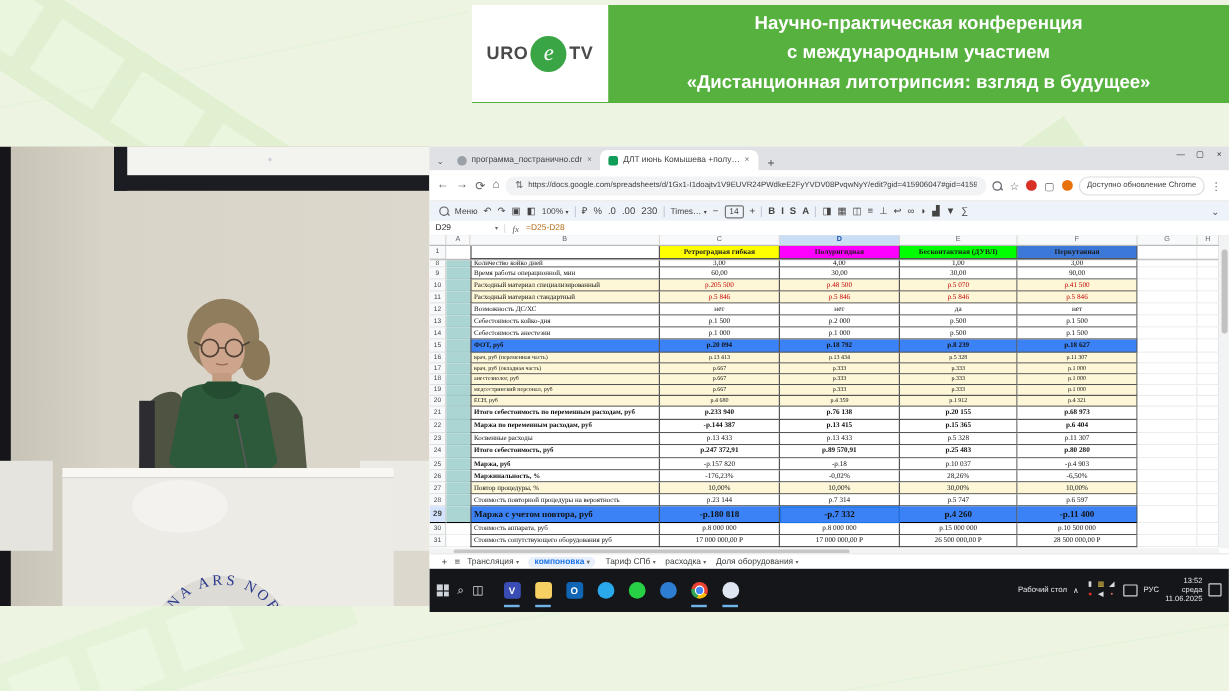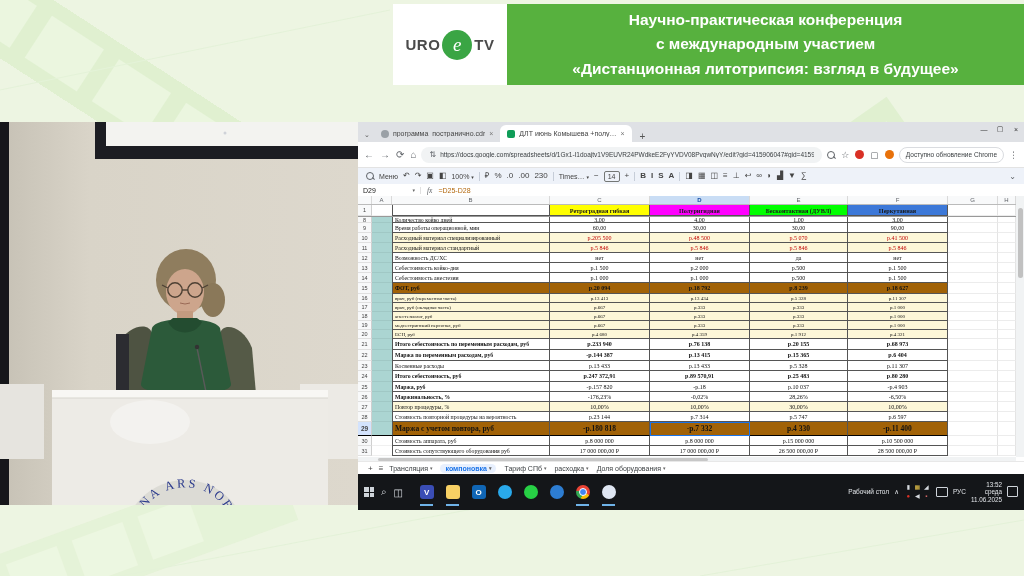--- a/index.html
+++ b/index.html
@@ -55,21 +55,21 @@
   .colhdr{position:absolute;left:0;top:74px;width:658px;height:9px;display:flex;background:#f8f9fa;border-bottom:1px solid #bbb;box-sizing:border-box;}
   .colhdr div{border-right:1px solid #d9d9d9;font-size:6px;color:#5f6368;display:flex;align-items:center;justify-content:center;box-sizing:border-box;height:100%;}
   .grid{position:absolute;left:0;top:83px;width:658px;height:252px;overflow:hidden;background:#fff;}
   .row{display:flex;}
   .c{box-sizing:border-box;overflow:hidden;white-space:nowrap;display:flex;align-items:center;font-family:"Liberation Serif","DejaVu Serif",serif;}
   .rn{background:#f8f9fa;border-right:1px solid #cfcfcf;border-bottom:1px solid #e0e0e0;font-family:"Liberation Sans",sans-serif;font-size:5.5px;color:#444;justify-content:center;}
   .acol{border-bottom:1px solid rgba(0,0,0,0.06);}
   .bcell{border:0.5px solid #555;border-top:none;padding-left:2px;font-size:5.8px;color:#111;}
   .vcell{border:0.5px solid #555;border-top:none;border-left:none;justify-content:center;font-size:6px;color:#111;}
   .fill-y{background:#fdf7d8;}
-  .fill-c{background:#a16207;}
+  .fill-c{background:#3b82f6;}
   .fill-w{background:#fff;}
   .filler{border-right:1px solid #e4e4e4;border-bottom:1px solid #ececec;background:#fff;}
   .vscroll{position:absolute;right:0;top:74px;width:8px;height:261px;background:#f1f3f4;}
   .vscroll .thumb{position:absolute;left:1.5px;top:12px;width:5px;height:70px;background:#c1c1c1;border-radius:3px;}
   .hscroll{position:absolute;left:0;top:335px;width:658px;height:4px;background:#f1f3f4;}
   .hscroll .thumb{position:absolute;left:20px;top:0.5px;width:330px;height:3px;background:#c7c7c7;border-radius:2px;}
   
   .sheettabs{position:absolute;left:0;top:339px;width:666px;height:13px;background:#fff;border-top:1px solid #e8e8e8;display:flex;align-items:center;gap:6px;padding:0 10px;box-sizing:border-box;}
   .sheettabs .ic{font-size:8px;color:#444;}
   .stab{font-size:7px;color:#3c4043;display:flex;align-items:center;gap:2px;white-space:nowrap;}
@@ -554,21 +554,21 @@
           <div class="c vcell fill-w" style="width: 100px; height: 10px;">р.6 597</div>
           <div class="c filler" style="width: 50px; height: 10px;"></div>
           <div class="c filler" style="width: 18px; height: 10px;"></div>
         </div>
         <div class="row">
           <div class="c rn" style="width: 14px; height: 14px; background: rgb(211, 227, 253); font-weight: bold; font-size: 6.5px; border-bottom: 1.5px solid rgb(0, 0, 0);">29</div>
           <div class="c acol" style="width: 20px; height: 14px; background: rgb(171, 213, 210); border-bottom: 1.5px solid rgb(0, 0, 0);"></div>
           <div class="c bcell fill-c" style="width: 158px; height: 14px; font-weight: bold; font-size: 7.5px; border-bottom: 1.5px solid rgb(0, 0, 0);">Маржа с учетом повтора, руб</div>
           <div class="c vcell fill-c" style="width: 100px; height: 14px; font-weight: bold; font-size: 7.5px; border-bottom: 1.5px solid rgb(0, 0, 0);">-р.180 818</div>
           <div class="c vcell fill-c" style="width: 100px; height: 14px; font-weight: bold; font-size: 7.5px; outline: rgb(26, 115, 232) solid 1.5px; outline-offset: -1.5px; border-bottom: 1.5px solid rgb(0, 0, 0);">-р.7 332</div>
-          <div class="c vcell fill-c" style="width: 98px; height: 14px; font-weight: bold; font-size: 7.5px; border-bottom: 1.5px solid rgb(0, 0, 0);">р.4 330</div>
+          <div class="c vcell fill-c" style="width: 98px; height: 14px; font-weight: bold; font-size: 7.5px; border-bottom: 1.5px solid rgb(0, 0, 0);">р.4 260</div>
           <div class="c vcell fill-c" style="width: 100px; height: 14px; font-weight: bold; font-size: 7.5px; border-bottom: 1.5px solid rgb(0, 0, 0);">-р.11 400</div>
           <div class="c filler" style="width: 50px; height: 14px;"></div>
           <div class="c filler" style="width: 18px; height: 14px;"></div>
         </div>
         <div class="row">
           <div class="c rn" style="width: 14px; height: 10px;">30</div>
           <div class="c acol" style="width: 20px; height: 10px; background: rgb(255, 255, 255);"></div>
           <div class="c bcell fill-w" style="width: 158px; height: 10px;">Стоимость аппарата, руб</div>
           <div class="c vcell fill-w" style="width: 100px; height: 10px;">р.8 000 000</div>
           <div class="c vcell fill-w" style="width: 100px; height: 10px;">р.8 000 000</div>

